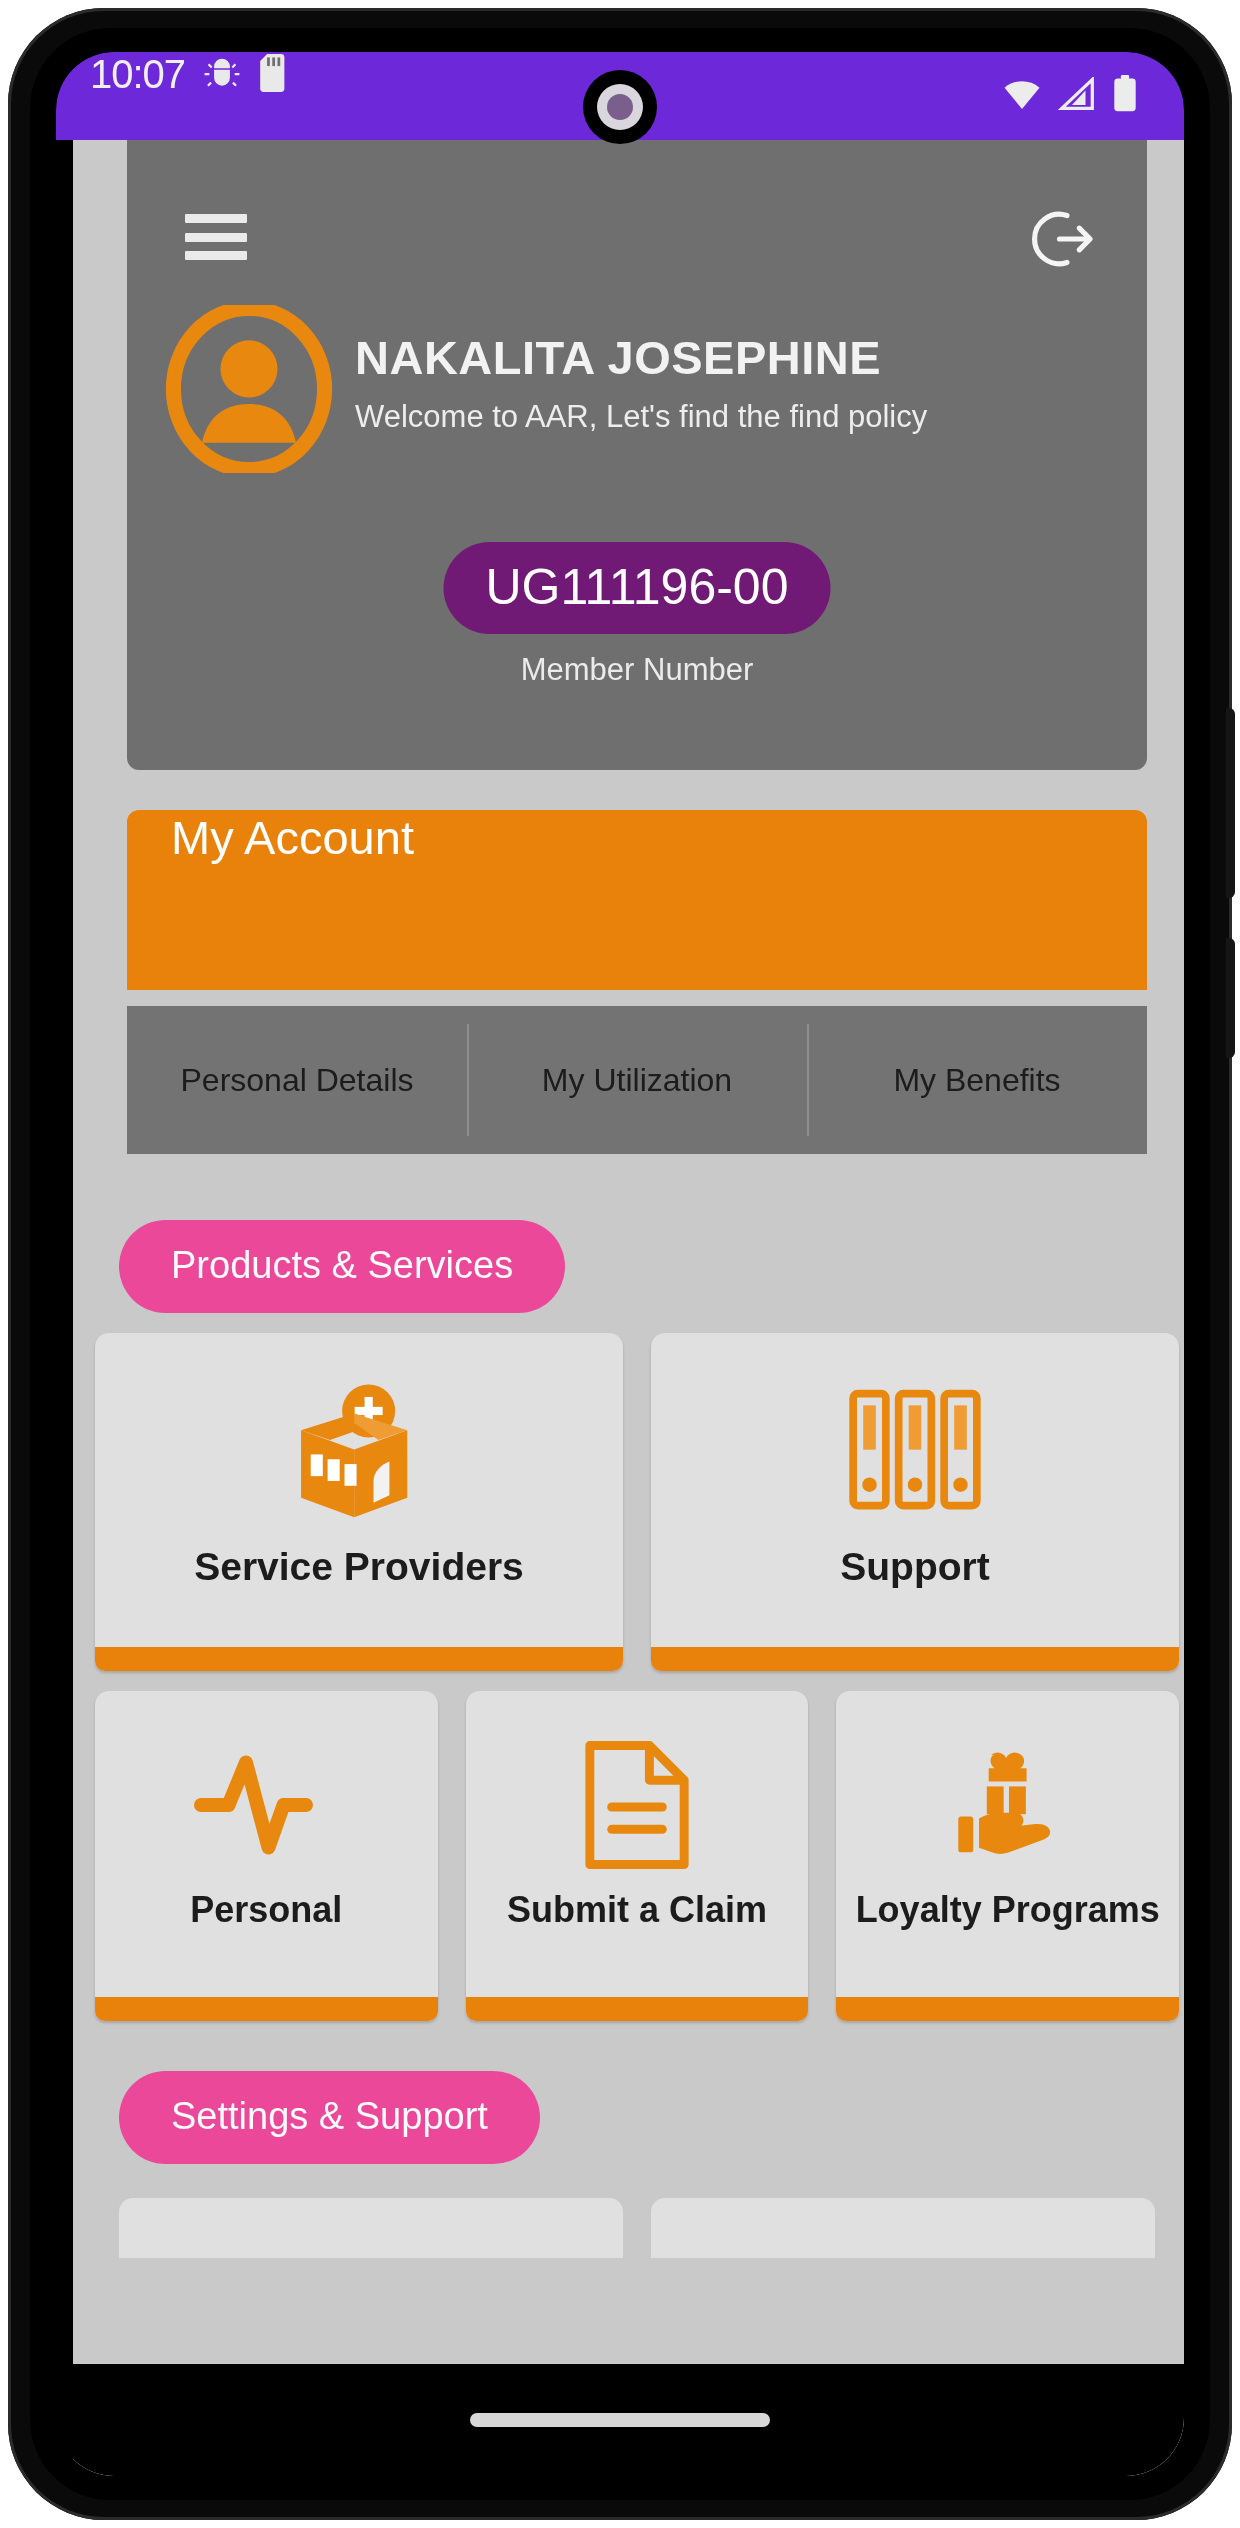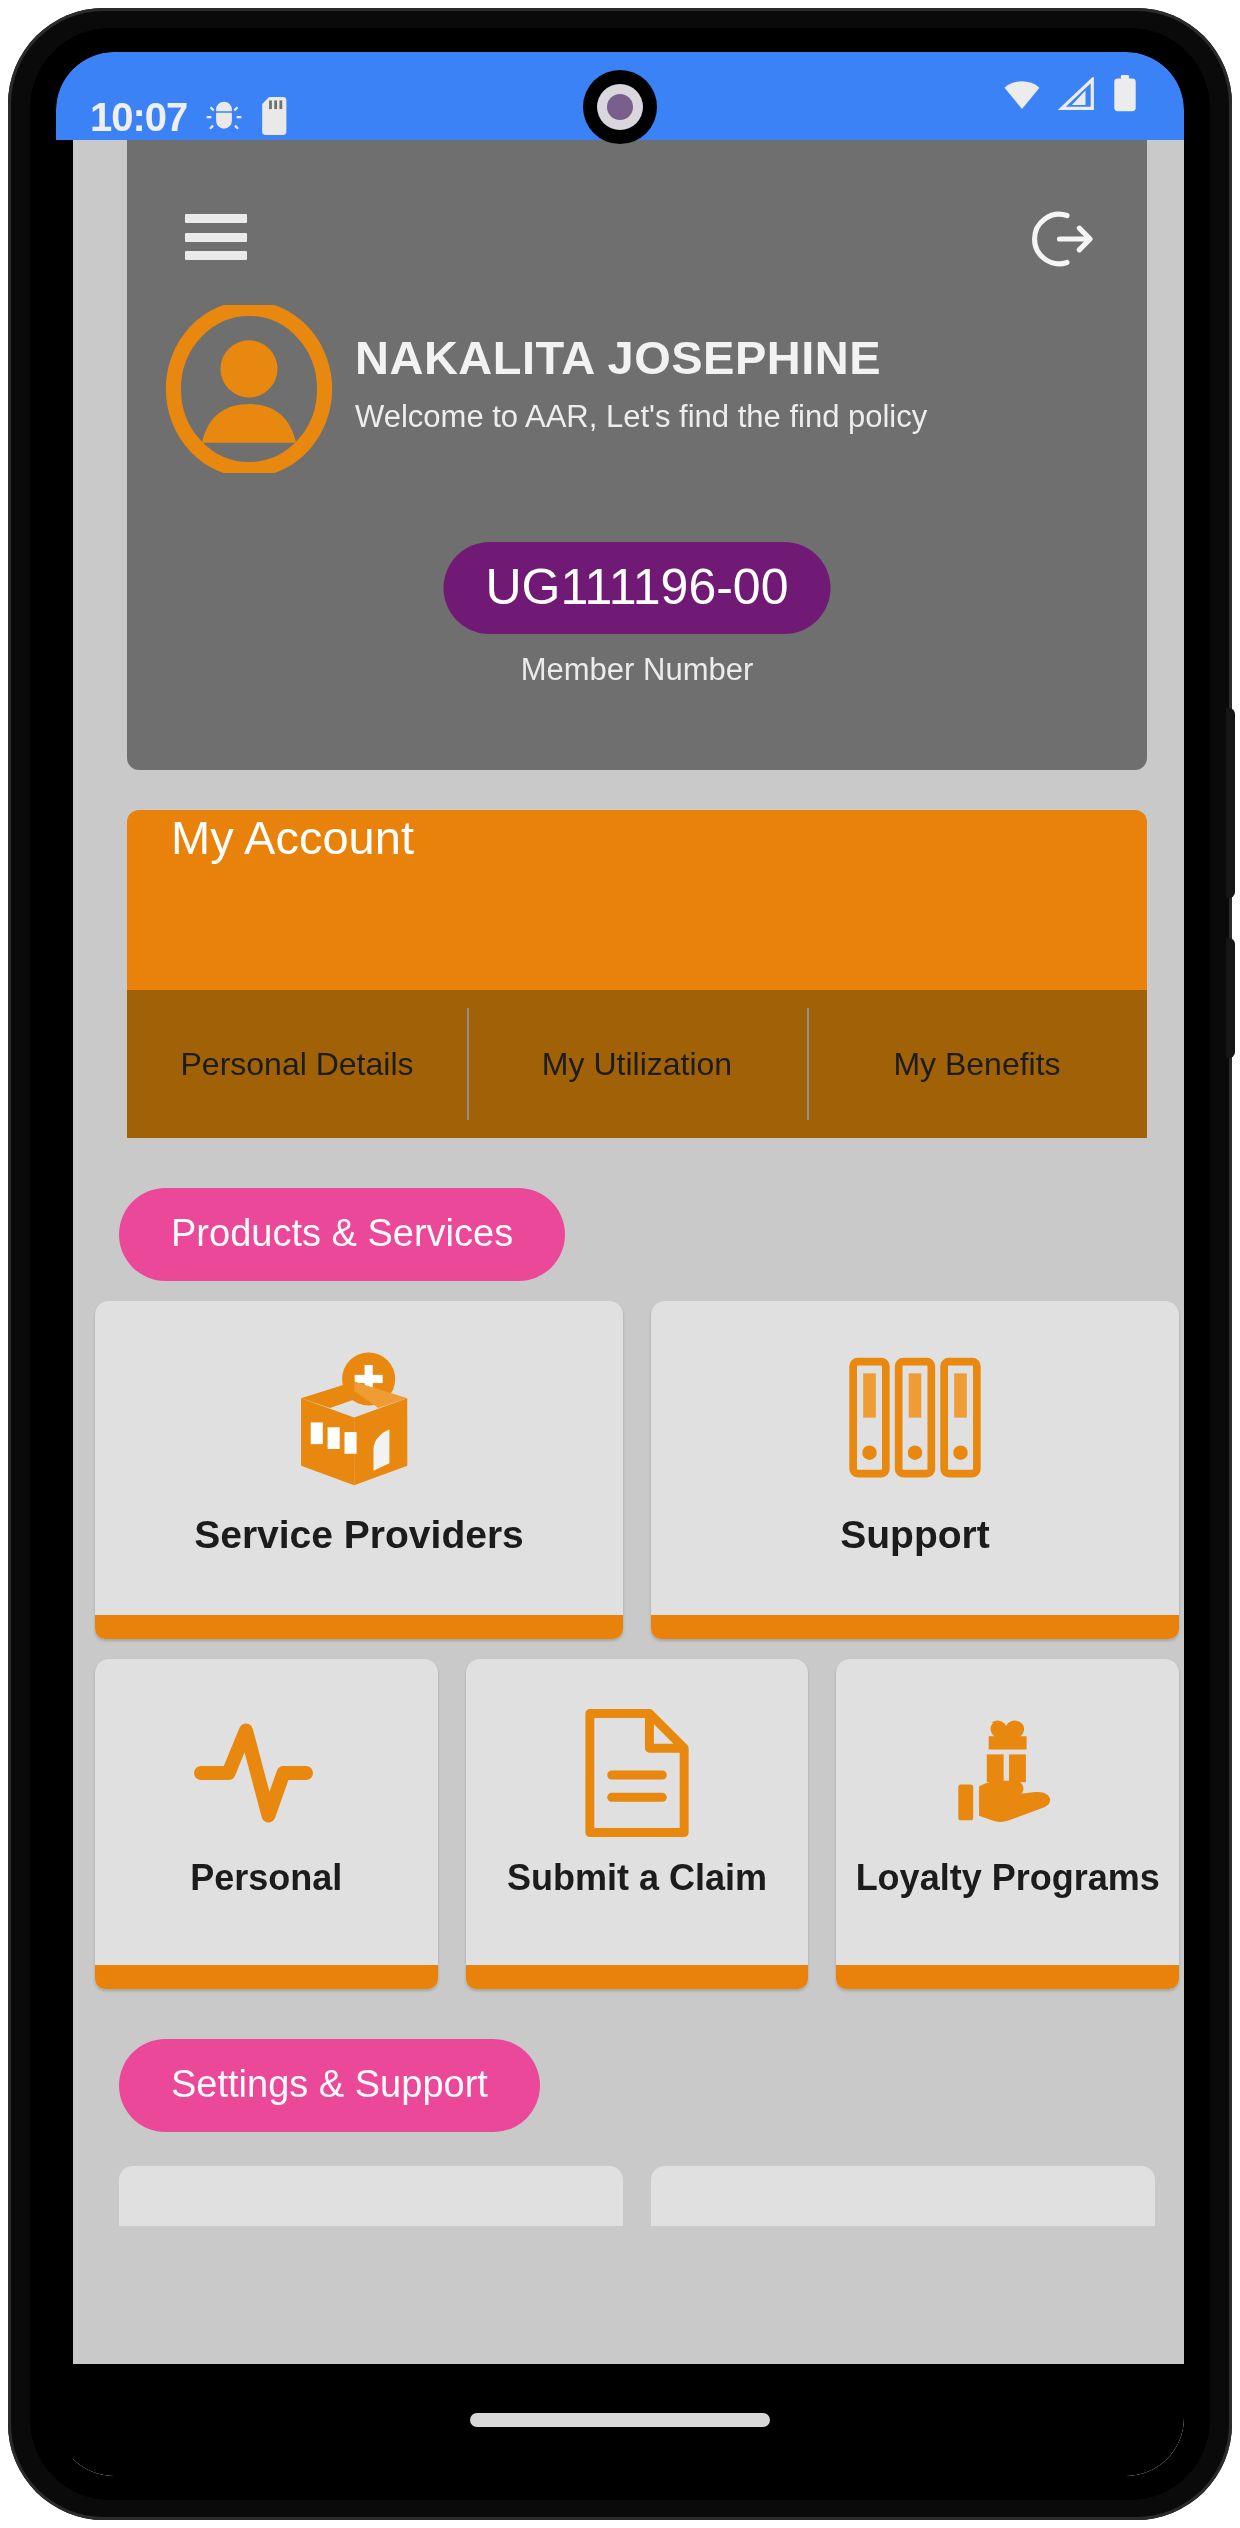--- a/index.html
+++ b/index.html
@@ -42,26 +42,25 @@
     width: 1128px; height: 2424px;
     background: #000;
     border-radius: 58px;
     overflow: hidden;
   }
 
   
   #status-bar {
     position: absolute; left: 0; top: 0;
     width: 1128px; height: 88px;
-    background: #3b82f6;
+    background: #6d28d9;
     border-radius: 58px 58px 0 0;
-    display: flex; align-items: flex-end;
+    display: flex; align-items: flex-start;
     padding: 0 34px;
     color: #efefef;
-    font-weight: bold;
   }
   #status-left { display: flex; align-items: center; gap: 18px; }
   #status-clock { font-size: 40px; letter-spacing: -1px; }
   #status-right {
     position: absolute; right: 46px; top: 0; height: 88px;
     display: flex; align-items: center; gap: 16px;
   }
   
   #camera-notch {
     position: absolute; left: 50%; top: 18px;
@@ -146,23 +145,23 @@
     width: 1020px; height: 180px;
     background: #e8820a;
     border-radius: 12px 12px 0 0;
     display: flex; 
     padding: 0 44px 40px;
   }
   #my-account-title { font-size: 47px; color: #fff; }
 
   
   #account-tabs {
-    margin: 0 auto;
+    margin: 16px auto;
     width: 1020px; height: 148px;
-    background: #a16207;
+    background: #737373;
     display: flex;
   }
   .account-tab {
     flex: 1;
     display: flex; align-items: center; justify-content: center;
     font-size: 32px; color: #1c1c1c;
     position: relative;
     cursor: pointer;
   }
   .account-tab + .account-tab::before {

